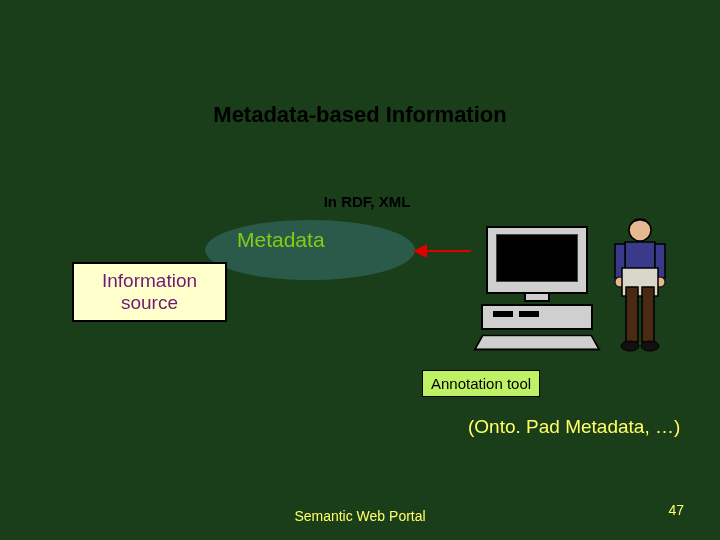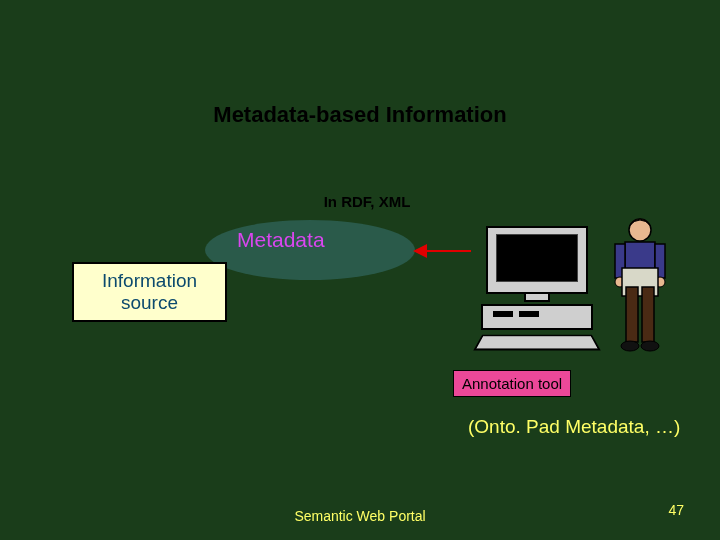--- a/index.html
+++ b/index.html
@@ -38,36 +38,36 @@
     width: 210px;
     height: 60px;
     background: #2a5a4a;
     border-radius: 50%;
   }
   .metadata-label {
     position: absolute;
     top: 228px;
     left: 237px;
     font-size: 21px;
-    color: #d946ef;
+    color: #84cc16;
   }
   .info-source-box {
     position: absolute;
     top: 262px;
     left: 72px;
     width: 155px;
     height: 60px;
     background: #ffffcc;
     border: 2px solid #000;
     display: flex;
     align-items: center;
     justify-content: center;
     text-align: center;
     font-size: 19px;
-    color: #0c4a6e;
+    color: #701a75;
     line-height: 1.15;
   }
   .arrow {
     position: absolute;
     top: 244px;
     left: 413px;
     width: 58px;
     height: 14px;
   }
   .arrow-line {
@@ -149,22 +149,22 @@
   .person {
     position: absolute;
     top: 216px;
     left: 610px;
     width: 60px;
     height: 150px;
   }
   .annotation-box {
     position: absolute;
     top: 370px;
-    left: 453px;
-    background: #ec4899;
+    left: 422px;
+    background: #bef264;
     border: 1px solid #000;
     padding: 4px 8px;
     font-size: 15px;
     color: #000;
   }
   .examples {
     position: absolute;
     top: 416px;
     left: 468px;
     font-size: 19px;

